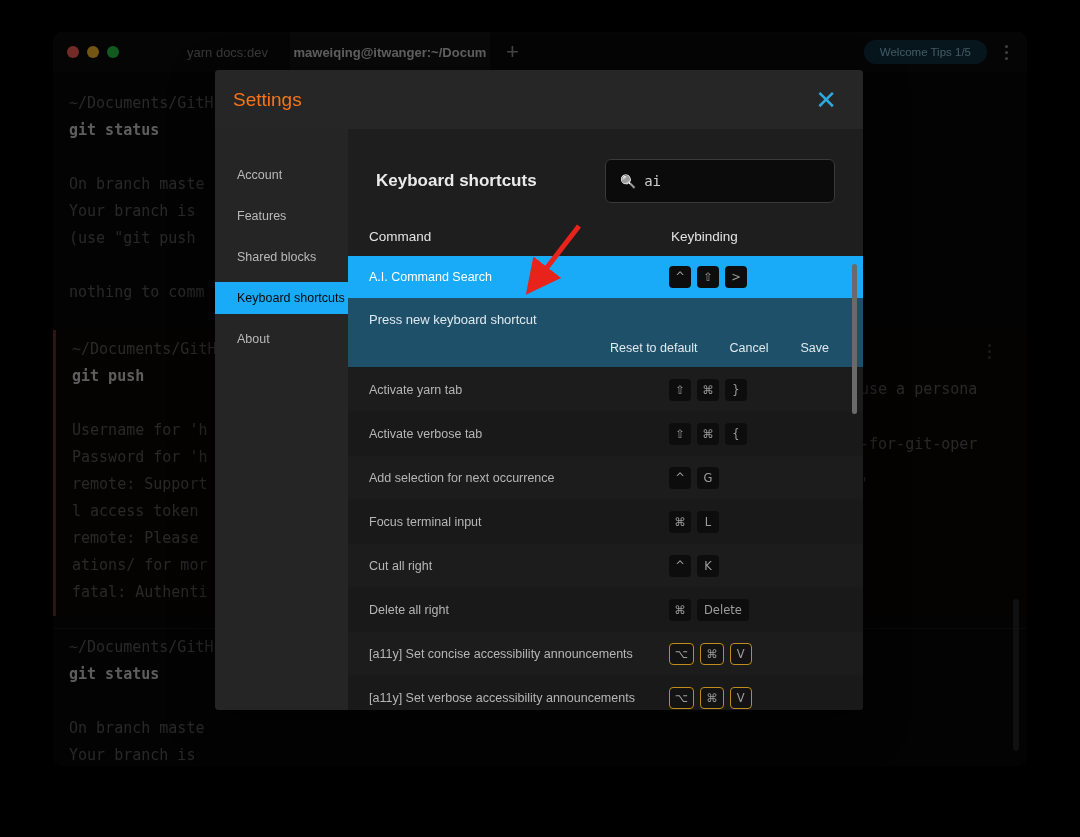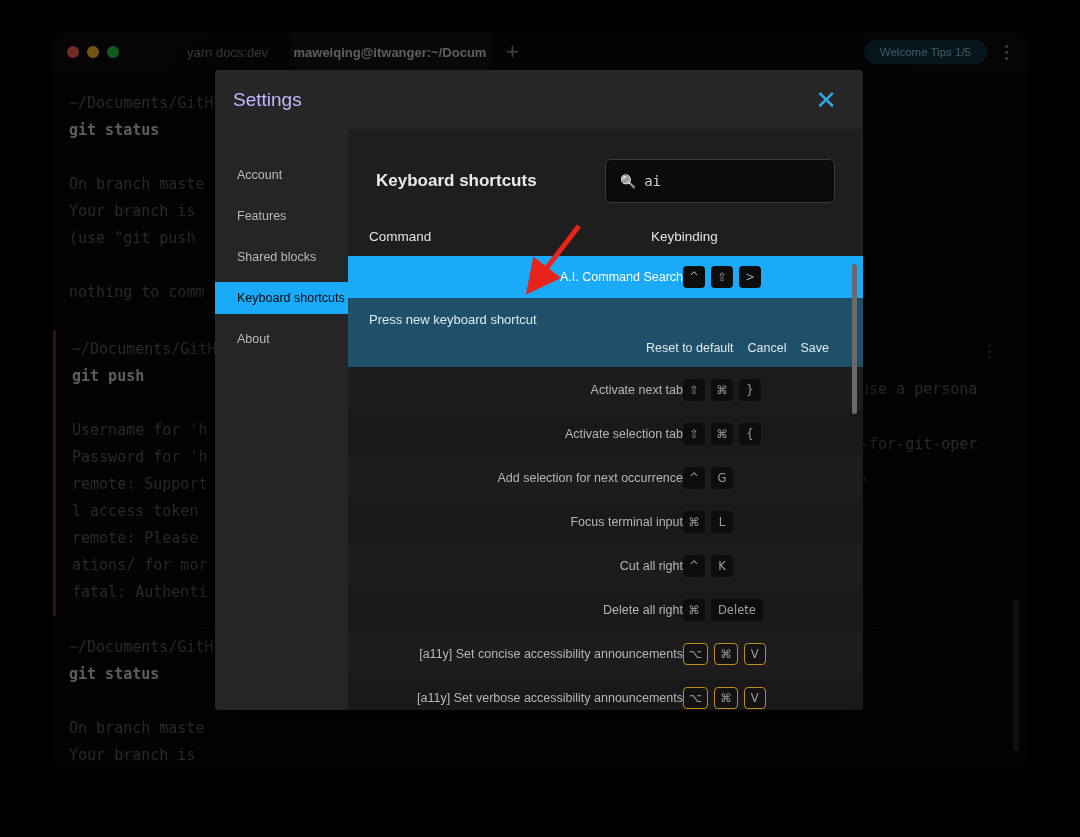--- a/index.html
+++ b/index.html
@@ -101,21 +101,21 @@
     overflow: hidden;
     box-shadow: 0 14px 40px rgba(0,0,0,0.6);
     display: flex; flex-direction: column;
   }
   .dialog-header {
     height: 59px; background: #262626;
     display: flex; align-items: center; justify-content: space-between;
     padding: 0 20px 0 18px;
     flex: 0 0 59px;
   }
-  .dialog-title { color: #c4b5fd; font-size: 19px; }
+  .dialog-title { color: #f97316; font-size: 19px; }
   .close-x {
     color: #2ea8e0; font-size: 26px; line-height: 1; font-weight: 300;
     padding: 2px 6px; cursor: pointer;
   }
   .dialog-body { display: flex; flex: 1; min-height: 0; }
 
   
   .side { width: 133px; background: #252525; padding-top: 30px; flex: 0 0 133px; }
   .side-item {
     height: 32px; display: flex; align-items: center;
@@ -138,34 +138,33 @@
     width: 230px; height: 44px; background: #0b0b0b;
     border: 1px solid #3a3a3a; border-radius: 6px;
     display: flex; align-items: center; gap: 8px; padding: 0 14px;
   }
   .search-ico { font-size: 13px; filter: grayscale(1) brightness(1.6); }
   .search-val {
     color: #cfcfcf; font-family: "DejaVu Sans Mono", monospace; font-size: 14px;
   }
 
   .col-head {
-    display: flex; padding: 26px 32px 12px 21px;
+    display: flex; padding: 26px 12px 12px 21px;
     font-size: 13.5px; color: #e2e2e2; justify-content: space-between;
   }
   .col-cmd { flex: 1; padding-left: 0; }
   .col-key { width: 180px; }
 
   .list-wrap { position: relative; flex: 1; min-height: 0; overflow: hidden; margin-left: 0; }
   .list { position: absolute; inset: 0; }
   .row {
     display: flex; align-items: center;
-    height: 44px; padding: 0 0 0 21px;
+    height: 44px; padding: 0 14px 0 21px;
     border-bottom: 1px solid #1a1a1a;
     background: #1c1c1c;
-    text-align: right;
   }
   .row:nth-child(even) { background: #191919; }
   .row-label { flex: 1; font-size: 12.5px; color: #b6b6b6; }
   .row-keys { width: 180px; display: flex; gap: 6px; align-items: center; }
   .row.sel { background: #19aaf8; height: 42px; border-bottom: none; }
   .row.sel .row-label { color: #ffffff; font-size: 12.5px; }
 
   .key {
     min-width: 22px; height: 22px; padding: 0 5px;
     background: #0d0d0d; border-radius: 4px;
@@ -175,21 +174,21 @@
   }
   .key.wide { padding: 0 7px; }
   .key.warn { border: 1px solid #c08a1e; background: #131313; color: #9d9d9d; }
 
   .edit-panel {
     background: #1f5069; padding: 14px 0 12px 21px;
     border-bottom: 1px solid #1a1a1a;
   }
   .edit-hint { font-size: 13px; color: #dfe9ee; }
   .edit-actions {
-    display: flex; justify-content: flex-end; gap: 14px;
+    display: flex; justify-content: flex-end; gap: 32px;
     padding: 14px 34px 0 0; font-size: 12.5px; color: #dfe9ee;
   }
   .edit-actions span { cursor: pointer; }
 
   .list-scrollbar {
     position: absolute; right: 6px; top: 8px; width: 5px; height: 150px;
     background: #6a6a6a; border-radius: 3px;
   }
 
   
@@ -335,30 +334,30 @@
             <div class="edit-panel">
               <div class="edit-hint">Press new keyboard shortcut</div>
               <div class="edit-actions">
                 <span>Reset to default</span>
                 <span>Cancel</span>
                 <span>Save</span>
               </div>
             </div>
 
             <div class="row">
-              <div class="row-label">Activate next tab</div>
+              <div class="row-label">Activate yarn tab</div>
               <div class="row-keys">
                 <span class="key">⇧</span>
                 <span class="key">⌘</span>
                 <span class="key">}</span>
               </div>
             </div>
 
             <div class="row">
-              <div class="row-label">Activate selection tab</div>
+              <div class="row-label">Activate verbose tab</div>
               <div class="row-keys">
                 <span class="key">⇧</span>
                 <span class="key">⌘</span>
                 <span class="key">{</span>
               </div>
             </div>
 
             <div class="row">
               <div class="row-label">Add selection for next occurrence</div>
               <div class="row-keys">

